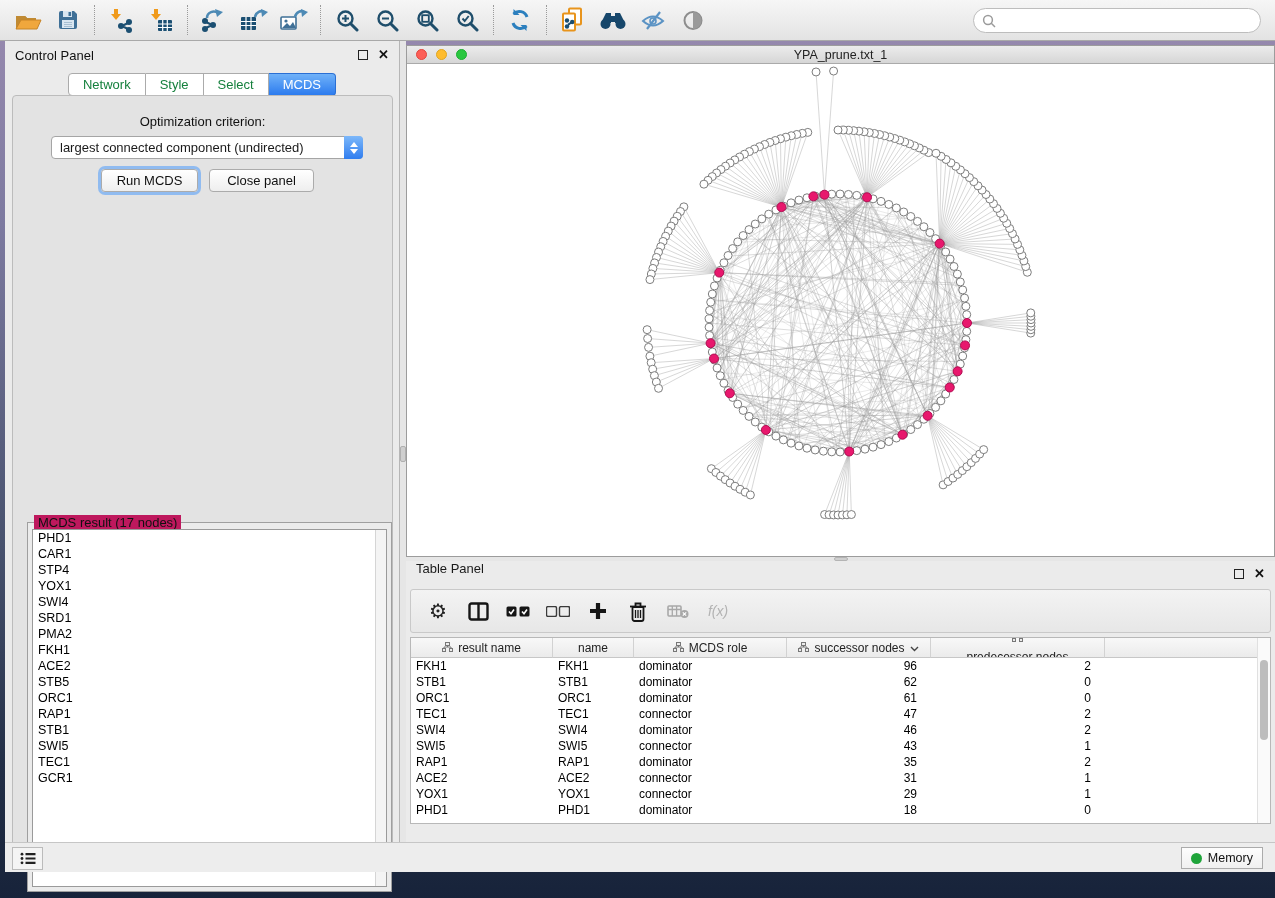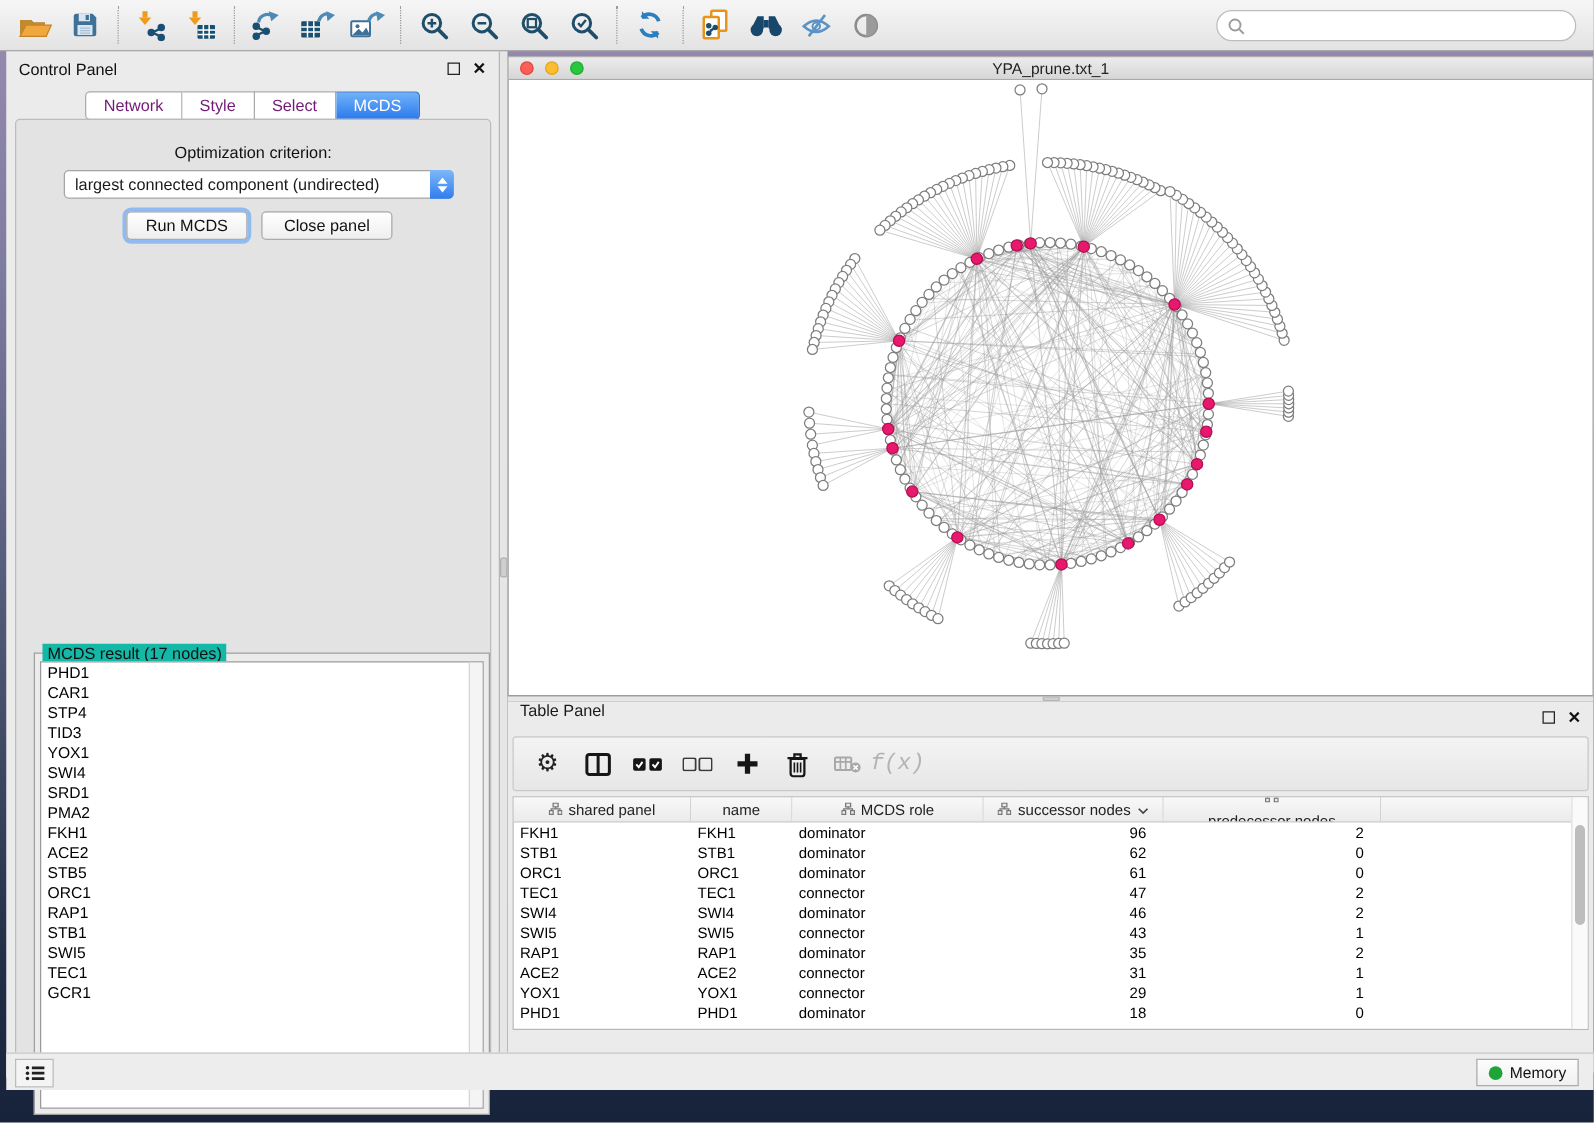--- a/index.html
+++ b/index.html
@@ -20,42 +20,42 @@
   #search-wrap input { border:none; outline:none; flex:1; font:12px "Liberation Sans",sans-serif; background:transparent; margin-left:5px; }
   
   #control-panel { position:absolute; left:5px; top:41px; width:395px; height:821px; background:#ebebeb; border-right:1px solid #b6b6b6; }
   #cp-header { position:absolute; left:0; top:0; width:100%; height:28px; display:flex; align-items:center; padding:0 10px; }
   #cp-title { font-size:13px; color:#111; }
   .win-btns { margin-left:auto; display:flex; align-items:center; gap:10px; }
   .float-box { width:10px; height:10px; border:1.6px solid #222; display:inline-block; }
   .close-x { font-size:13px; font-weight:bold; color:#111; line-height:10px; }
   #cp-tabs { position:absolute; left:0; top:32px; width:100%; display:flex; justify-content:center; }
   .seg-tab { height:23px; padding:0 14px; background:#fff; border:1px solid #ababab; border-left:none;
-    font-size:13px; display:flex; align-items:center; color:#701a75; }
+    font-size:13px; display:flex; align-items:center; color:#15803d; }
   .seg-tab:first-child { border-left:1px solid #ababab; border-radius:4px 0 0 4px; }
   .seg-tab:last-child { border-radius:0 4px 4px 0; }
   .seg-tab.sel { background:linear-gradient(#70b2f9,#2c7bee); color:#fff; border-color:#2a6fd4; }
   #cp-content { position:absolute; left:7px; top:54px; width:381px; height:754px; background:#e3e3e3;
     border:1px solid #bcbcbc; border-radius:4px; }
   #opt-label { position:absolute; left:0; top:18px; width:100%; text-align:center; font-size:13px; color:#111; }
   #dropdown { position:absolute; left:38px; top:40px; width:312px; height:23px; background:#fff;
     border:1px solid #a5a5a5; border-radius:4px; display:flex; align-items:center; }
   #dropdown-value { flex:1; padding-left:8px; font-size:13px; white-space:nowrap; overflow:hidden; }
   #dropdown-stepper { width:19px; height:23px; margin-right:-1px; border-radius:0 4px 4px 0;
     background:linear-gradient(#7db8fa,#2f7def); display:flex; flex-direction:column; align-items:center; justify-content:center; gap:2px; }
   .tri-up { width:0; height:0; border-left:4px solid transparent; border-right:4px solid transparent; border-bottom:5px solid #fff; }
   .tri-dn { width:0; height:0; border-left:4px solid transparent; border-right:4px solid transparent; border-top:5px solid #fff; }
   .push-btn { position:absolute; top:73px; height:23px; background:linear-gradient(#ffffff,#eeeeee);
     border:1px solid #ababab; border-radius:4px; font:13px "Liberation Sans",sans-serif; color:#111;
     display:flex; align-items:center; justify-content:center; }
   #run-btn { left:88px; width:97px; box-shadow:0 0 0 3px rgba(77,154,252,.55); }
   #closepanel-btn { left:196px; width:105px; }
   #mcds-group { position:absolute; left:14px; top:426px; width:365px; height:370px;
     border:1px solid #9f9f9f; background:#ebebeb; }
-  #mcds-legend { position:absolute; left:6px; top:-8px; background:#14b8a6; padding:0 4px; font-size:13px; color:#111; }
+  #mcds-legend { position:absolute; left:6px; top:-8px; background:#be185d; padding:0 4px; font-size:13px; color:#111; }
   #mcds-list { position:absolute; left:4px; top:6px; right:4px; bottom:4px; background:#fff; border:1px solid #9a9a9a; overflow:hidden; }
   .mcds-item { font-size:12.5px; line-height:16px; padding-left:5px; color:#000; }
   #mcds-scroll { position:absolute; right:0; top:0; bottom:0; width:11px; background:#f4f4f4; border-left:1px solid #d5d5d5; }
   
   #v-splitter { position:absolute; left:400px; top:41px; width:6px; height:821px; background:#e6e6e6; }
   #v-handle { position:absolute; left:0; top:405px; width:6px; height:16px; background:#cfcfcf; border:1px solid #b0b0b0; border-radius:2px; }
   #h-splitter { position:absolute; left:406px; top:557px; width:869px; height:4px; background:#e6e6e6; }
   #h-handle { position:absolute; left:428px; top:0; width:14px; height:4px; background:#cfcfcf; border:1px solid #b4b4b4; border-radius:2px; }
   
   #network-window { position:absolute; left:406px; top:45px; width:869px; height:512px; border:1px solid #9c9c9c; background:#fff; }
@@ -68,21 +68,21 @@
   #nw-title { position:absolute; left:0; width:100%; text-align:center; font-size:12.5px; color:#222; }
   #graph-svg { position:absolute; left:0; top:18px; }
   
   #table-panel { position:absolute; left:406px; top:561px; width:869px; height:297px; background:#ebebeb; }
   #tp-header { position:absolute; left:0; top:0; width:100%; height:26px; display:flex; padding:0 10px; }
   #tp-toolbar { position:absolute; left:4px; top:28px; width:861px; height:44px;
     background:linear-gradient(#f3f3f3,#e7e7e7); border:1px solid #c9c9c9; border-radius:3px;
     display:flex; align-items:center; padding-left:14px; gap:14px; }
   .tt-icon { width:26px; height:26px; display:flex; align-items:center; justify-content:center; }
   .gear-glyph { font-size:20px; color:#222; line-height:20px; }
-  .fx-label { font-family:Liberation Mono, monospace; font-style:italic; font-size:18px; color:#b3b3b3; }
+  .fx-label { font-family:Liberation Sans, sans-serif; font-style:italic; font-size:14px; color:#b3b3b3; }
   #table-box { position:absolute; left:4px; top:76px; width:861px; height:187px; background:#fff; border:1px solid #b8b8b8; }
   #thead { display:flex; height:20px; }
   .th { background:linear-gradient(#f8f8f8,#ebebeb); border-right:1px solid #d2d2d2; border-bottom:1px solid #c7c7c7;
     font-size:12px; color:#222; display:flex; align-items:center; justify-content:center; gap:5px; overflow:hidden; }
   .tr { display:flex; height:16px; }
   .td { font-size:12px; color:#000; padding:1px 5px 0 5px; white-space:nowrap; overflow:hidden; }
   .td.num { text-align:right; padding-right:14px; }
   #tbl-scroll { position:absolute; right:0; top:0; width:13px; height:185px; background:#fafafa; border-left:1px solid #e0e0e0; }
   #tbl-thumb { position:absolute; left:2px; top:22px; width:8px; height:80px; background:#bdbdbd; border-radius:4px; }
   #tp-tabs { position:absolute; left:0; top:272px; width:100%; display:flex; justify-content:center; }
@@ -265,21 +265,20 @@
     <div id="opt-label">Optimization criterion:</div>
     <div class="push-btn" id="run-btn">Run MCDS</div>
     <div class="push-btn" id="closepanel-btn">Close panel</div>
     <div id="mcds-group">
       <span id="mcds-legend">MCDS result (17 nodes)</span>
       <div id="mcds-list">
         <div id="mcds-scroll"></div>
       <div class="mcds-item">PHD1</div>
           <div class="mcds-item">CAR1</div>
           <div class="mcds-item">STP4</div>
-          <div class="mcds-item">TID3</div>
           <div class="mcds-item">YOX1</div>
           <div class="mcds-item">SWI4</div>
           <div class="mcds-item">SRD1</div>
           <div class="mcds-item">PMA2</div>
           <div class="mcds-item">FKH1</div>
           <div class="mcds-item">ACE2</div>
           <div class="mcds-item">STB5</div>
           <div class="mcds-item">ORC1</div>
           <div class="mcds-item">RAP1</div>
           <div class="mcds-item">STB1</div>
@@ -1064,21 +1063,21 @@
   </div>
   <div id="table-box">
     <div id="thead">
         <div class="th" style="width: 142px;">
           <span><svg width="11" height="10" viewBox="0 0 11 10">
               <rect x="3.5" y="0.5" width="4" height="3" fill="#ececec" stroke="#777"></rect>
               <rect x="0.5" y="6.5" width="3" height="3" fill="#ececec" stroke="#777"></rect>
               <rect x="7.5" y="6.5" width="3" height="3" fill="#ececec" stroke="#777"></rect>
               <path d="M5.5 3.5v1.5M2 6.5V5h7v1.5" fill="none" stroke="#777"></path>
             </svg></span>
-          <span>shared panel</span>
+          <span>result name</span>
         </div>
         <div class="th" style="width: 81px;">
           <span>name</span>
         </div>
         <div class="th" style="width: 153px;">
           <span><svg width="11" height="10" viewBox="0 0 11 10">
               <rect x="3.5" y="0.5" width="4" height="3" fill="#ececec" stroke="#777"></rect>
               <rect x="0.5" y="6.5" width="3" height="3" fill="#ececec" stroke="#777"></rect>
               <rect x="7.5" y="6.5" width="3" height="3" fill="#ececec" stroke="#777"></rect>
               <path d="M5.5 3.5v1.5M2 6.5V5h7v1.5" fill="none" stroke="#777"></path>

